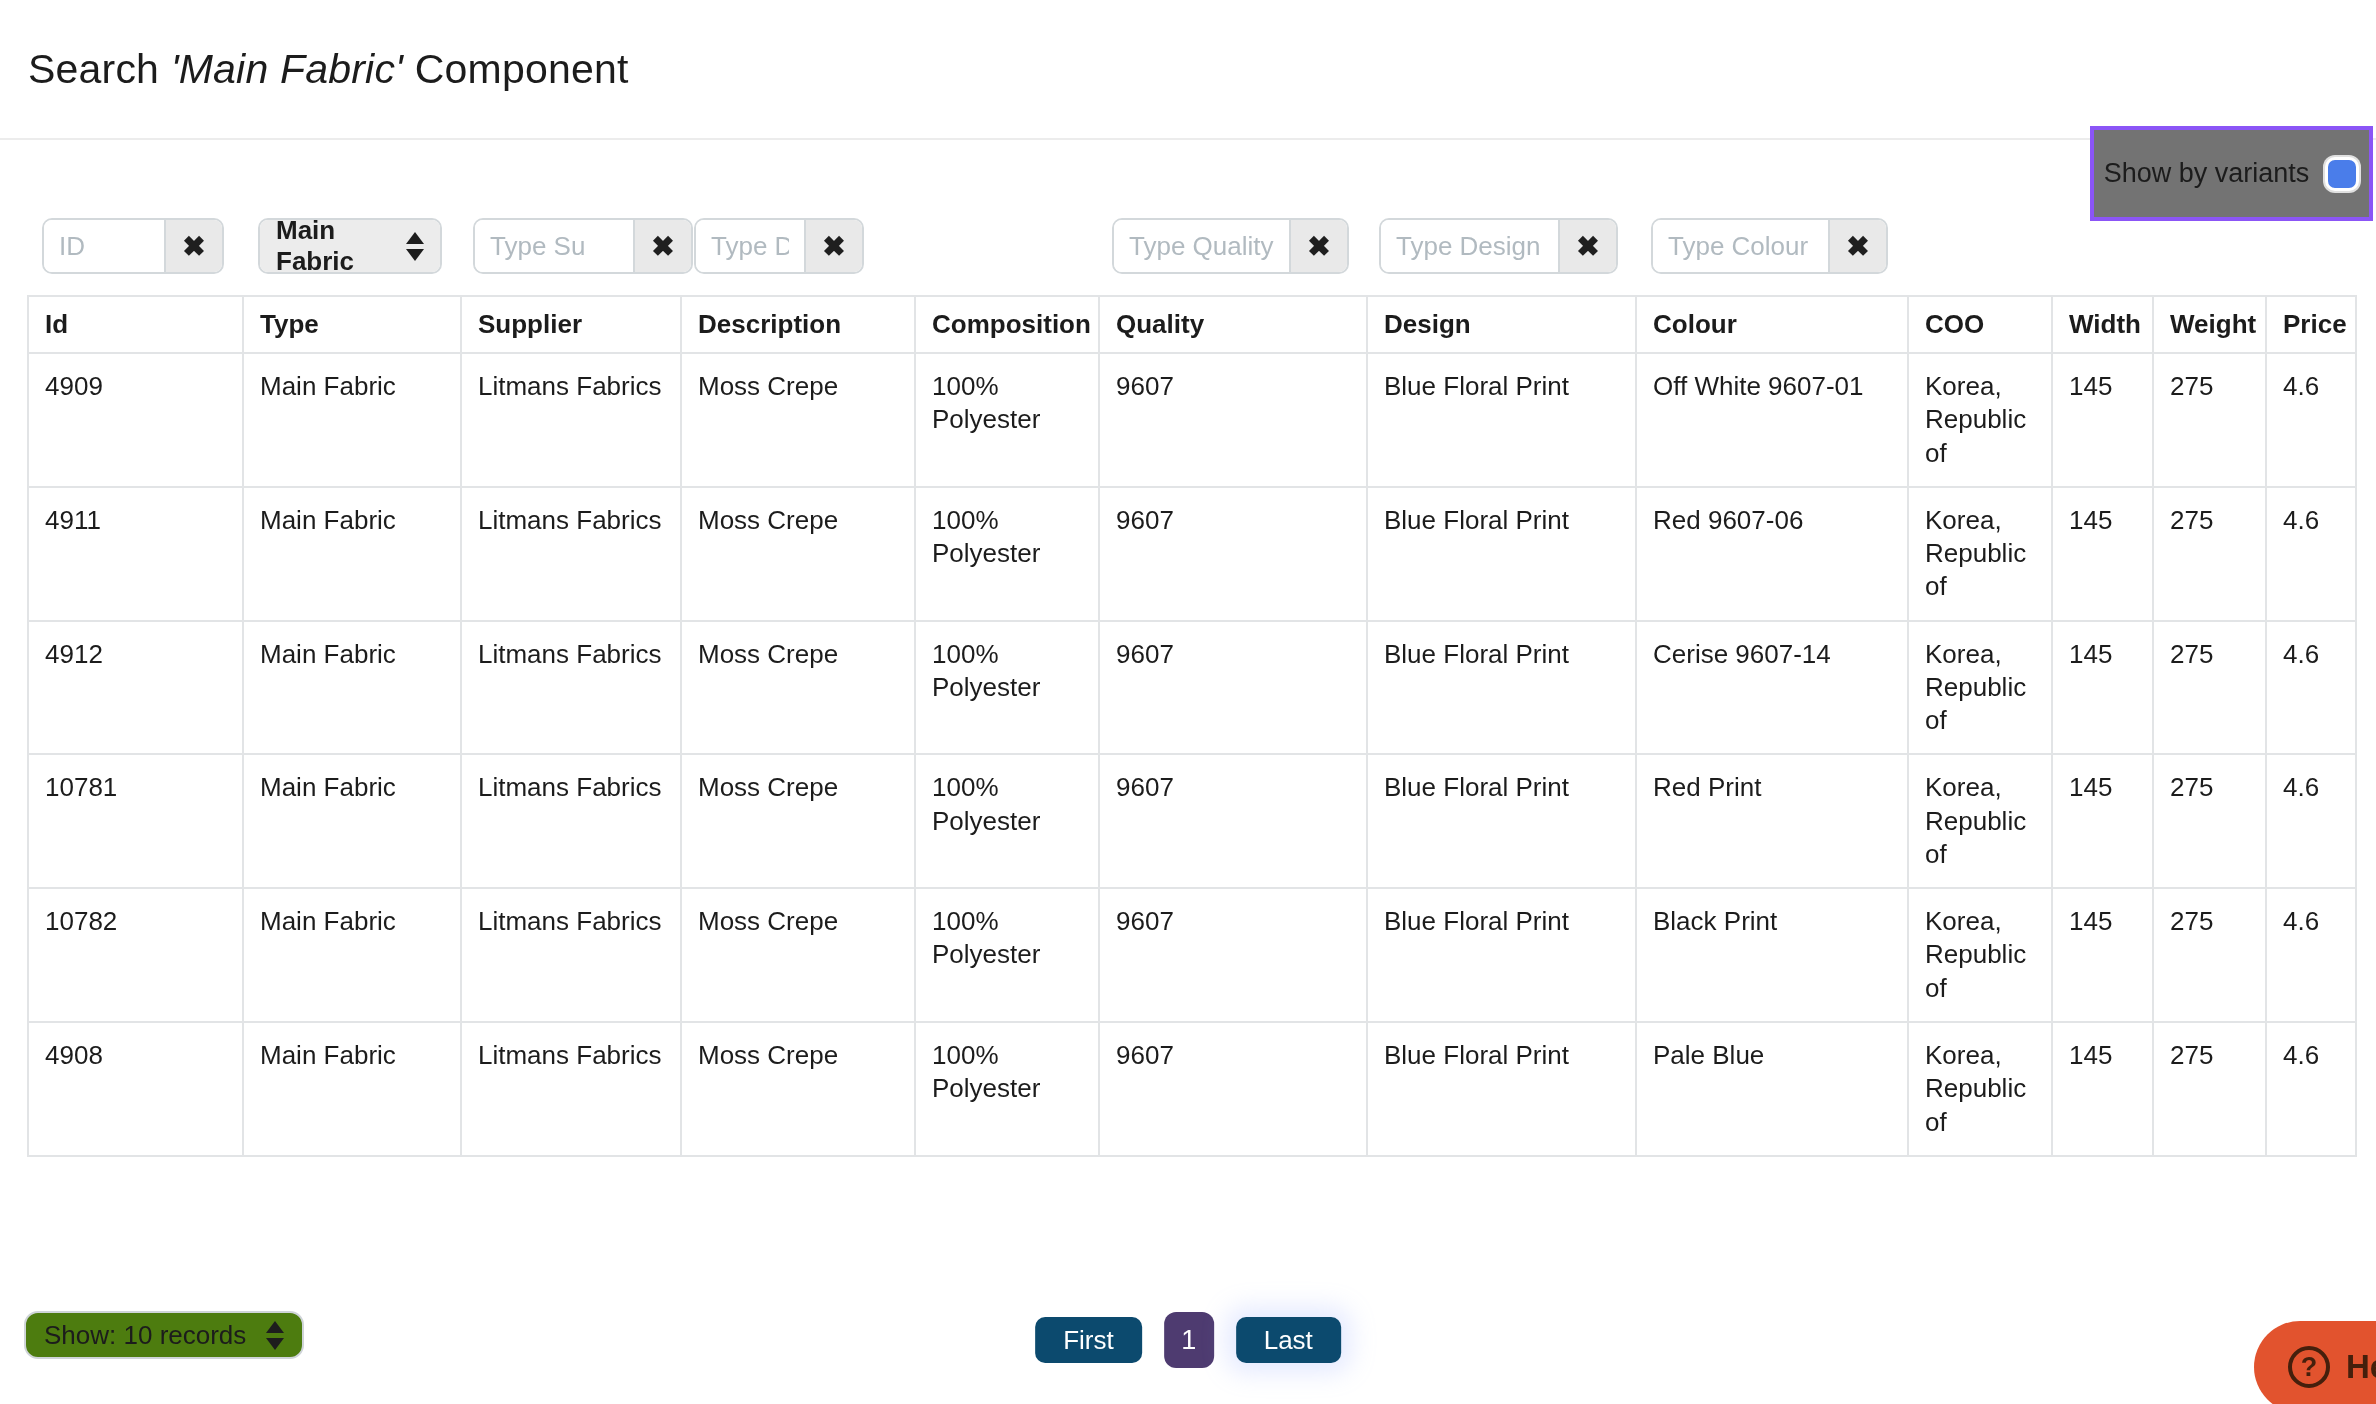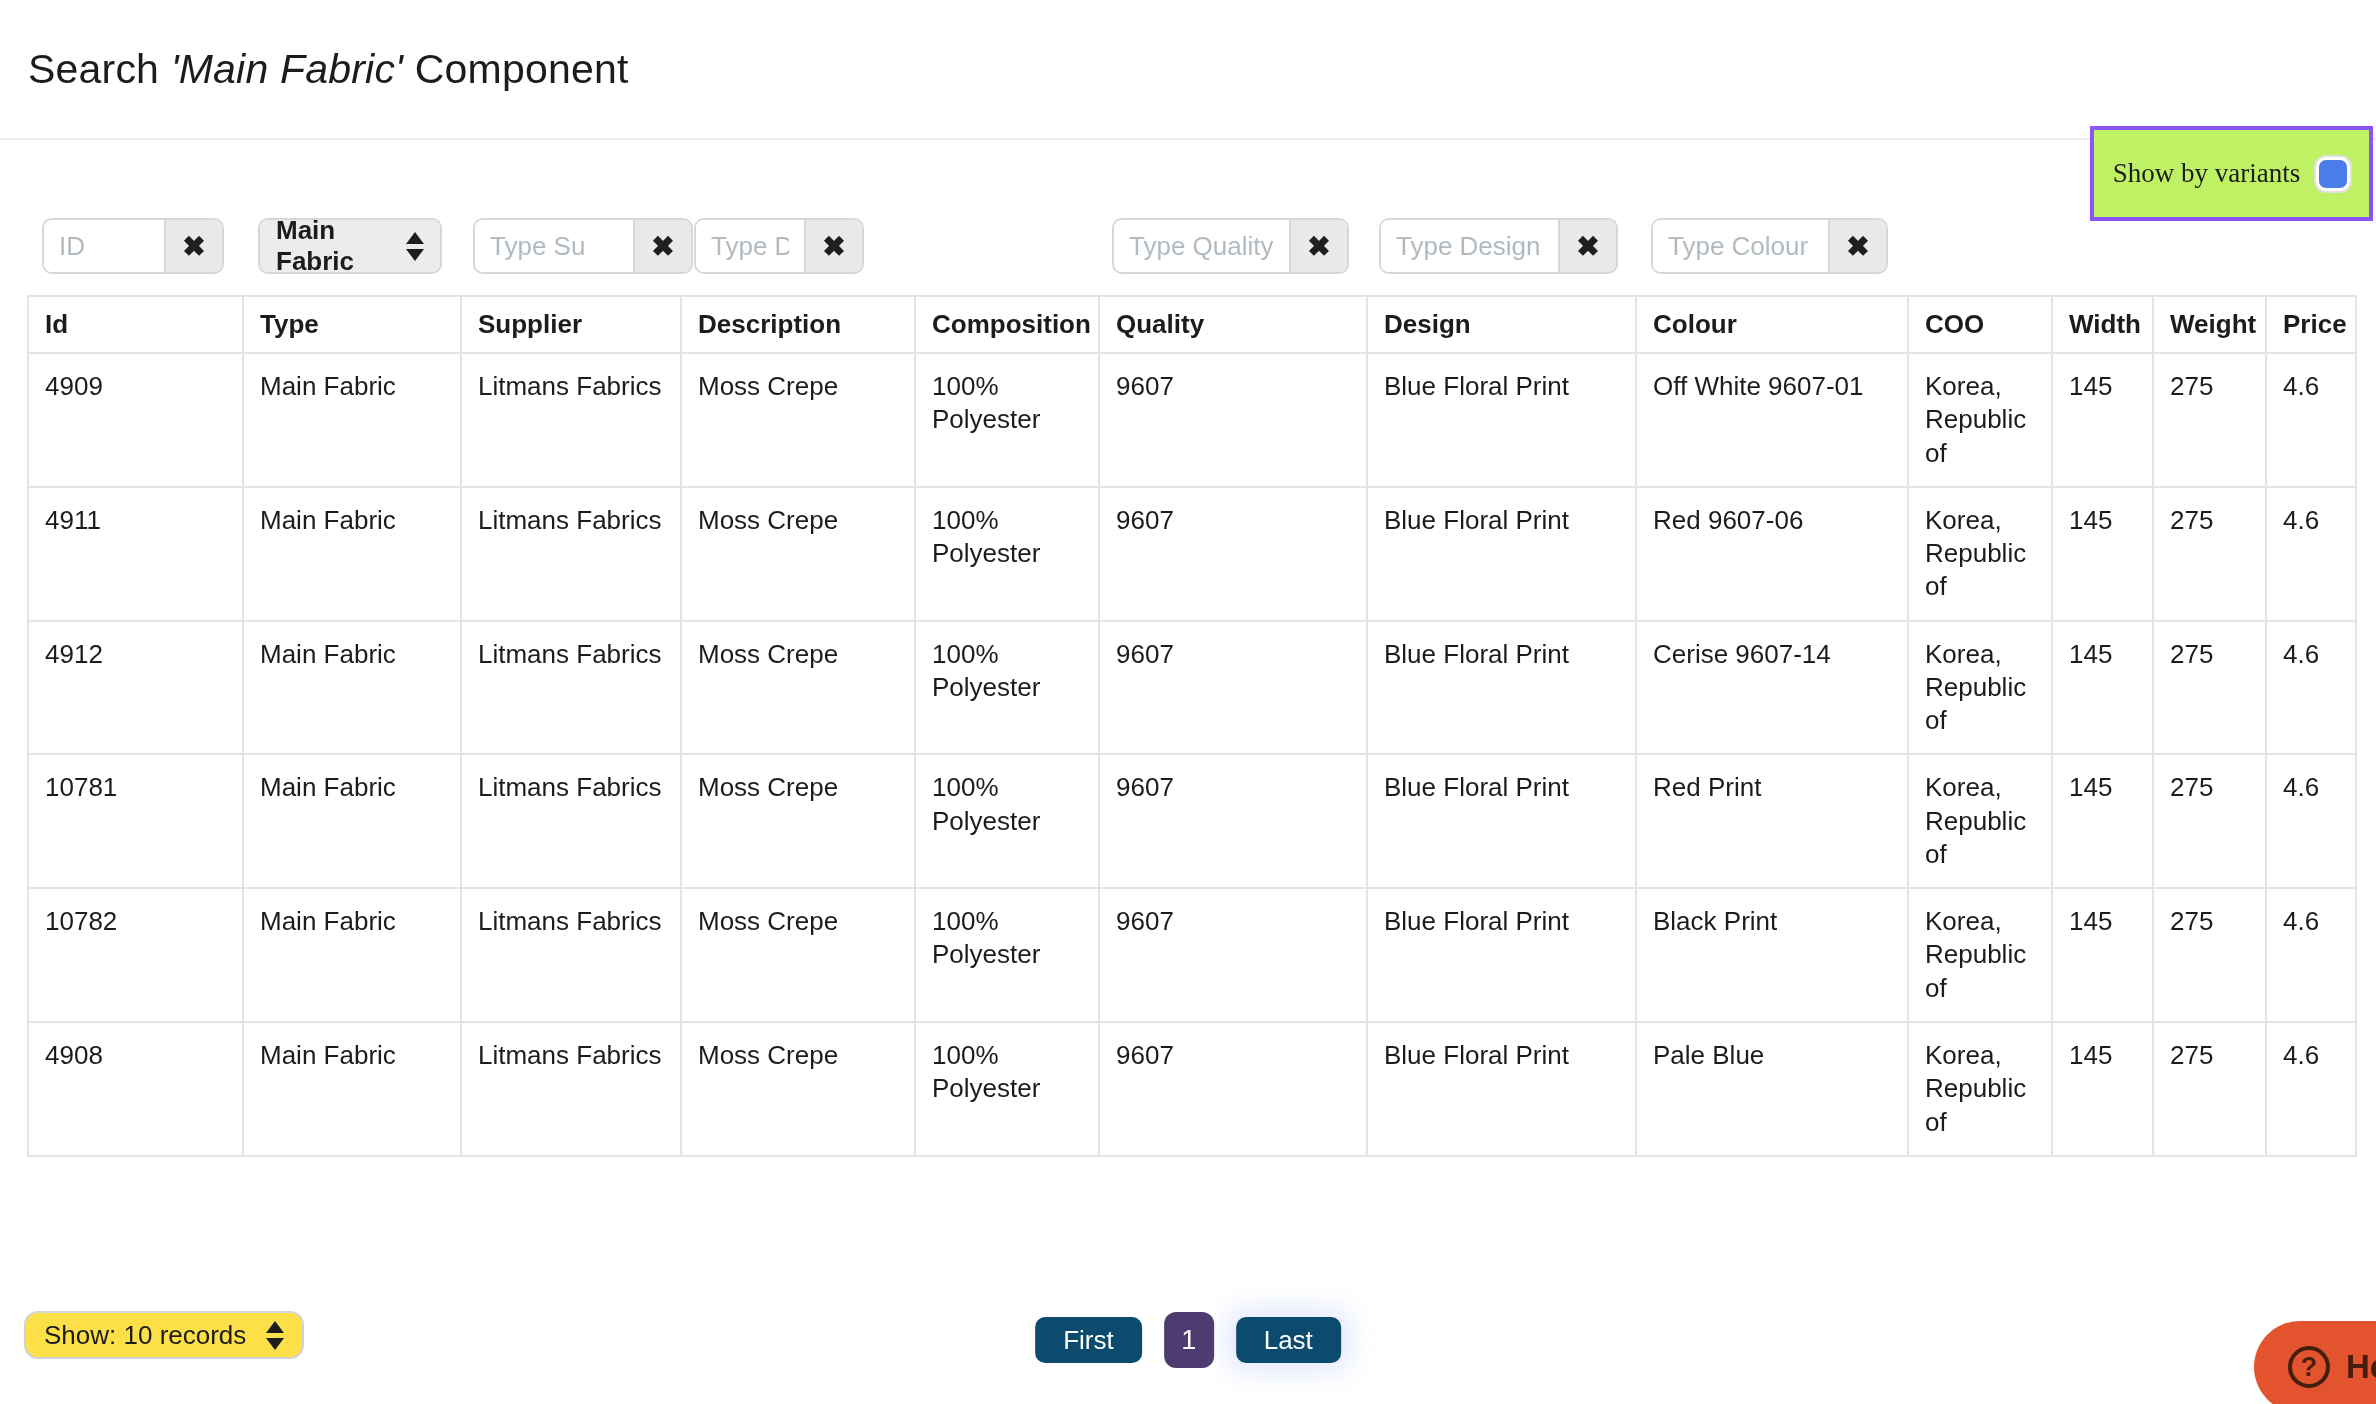--- a/index.html
+++ b/index.html
@@ -15,22 +15,21 @@
     display:flex; align-items:center; padding-left:28px;
   }
   .page-title { font-size:41px; font-weight:500; letter-spacing:0.2px; }
   .page-title .em { font-style:italic; }
 
   
   .variants-box {
     position:absolute; left:2090px; top:126px; width:283px; height:95px;
     border:4px solid #8b55f6;
     display:flex; align-items:center; justify-content:center; gap:16px;
-    background:#bef264;
-    font-family:Liberation Serif, serif;
+    background:#737373;
   }
   .variants-label { font-size:27px; }
   .variants-checkbox {
     width:34px; height:34px; border-radius:10px; background:#4a7dea;
     border:3px solid #ffffff; box-shadow:0 0 0 2px #e0e0e0; cursor:pointer;
   }
 
   
   .filter-bar { position:absolute; top:218px; left:0; width:2376px; height:56px; }
   .filter-group {
@@ -75,21 +74,21 @@
     background:#fff;
   }
   .results td {
     height:131px; font-size:26px; padding:16px 16px; vertical-align:top; line-height:1.28;
     background:#fff;
   }
 
   
   .records-select {
     position:absolute; left:24px; top:1311px; height:48px;
-    border:2px solid #cfd4d8; border-radius:14px; background:#fde047;
+    border:2px solid #cfd4d8; border-radius:14px; background:#4d7c0f;
     display:flex; align-items:center; padding:0 18px; gap:6px; cursor:pointer;
   }
   .records-label { font-size:26px; }
 
   .pagination {
     position:absolute; top:1312px; left:1188px; transform:translateX(-50%);
     display:flex; align-items:center; gap:22px;
   }
   .page-btn {
     height:46px; padding:0 28px; border-radius:10px; background:#0c4a6e;

